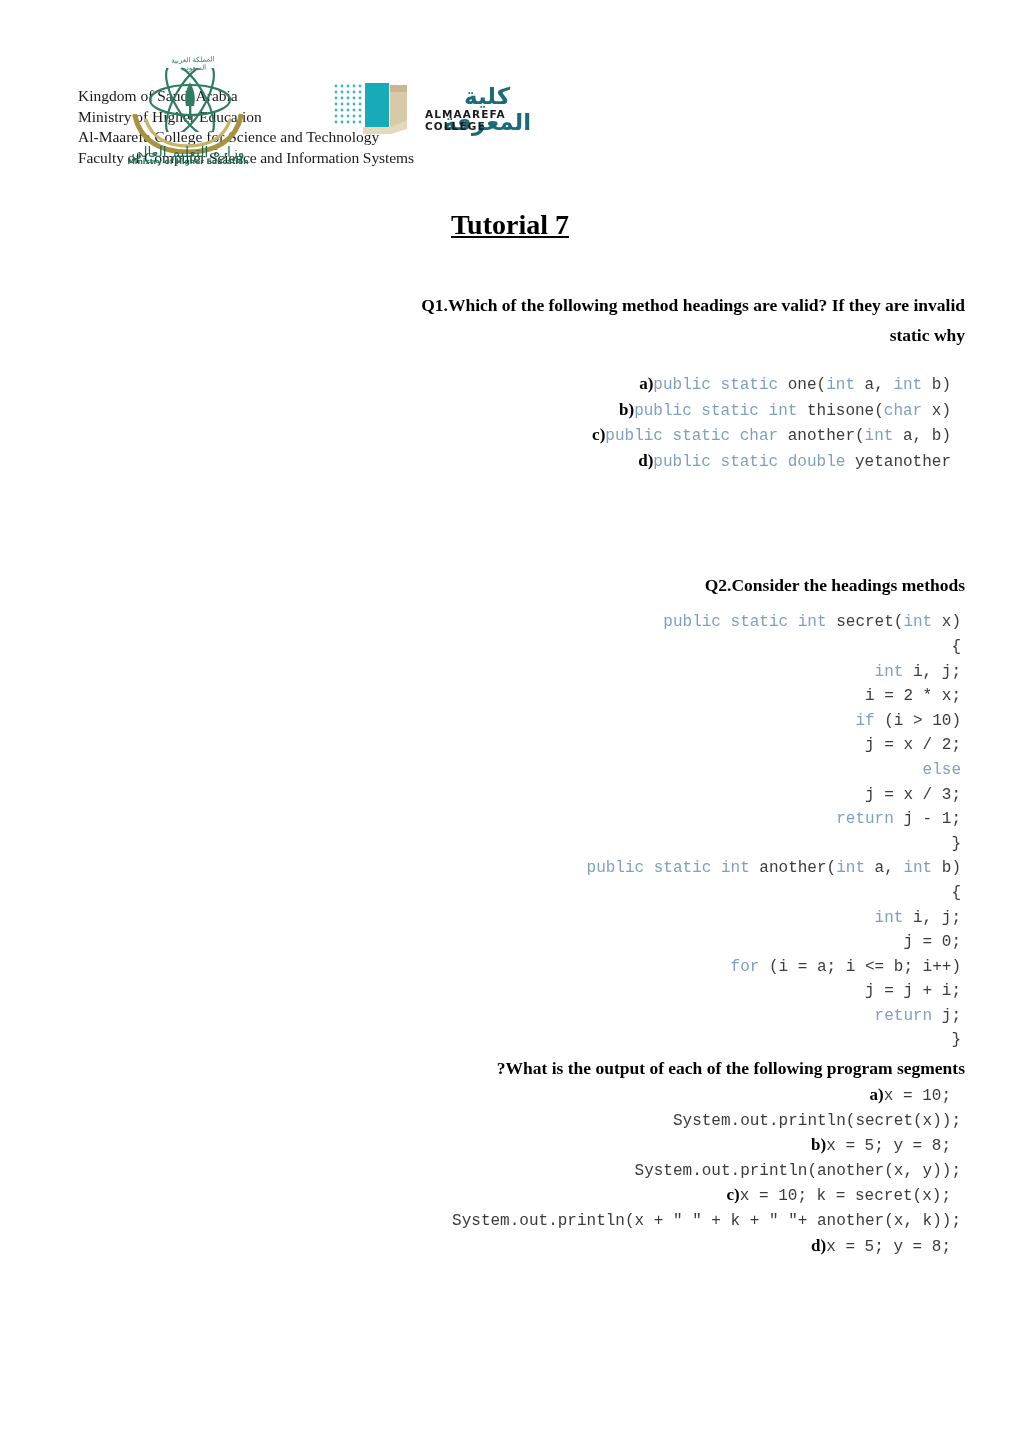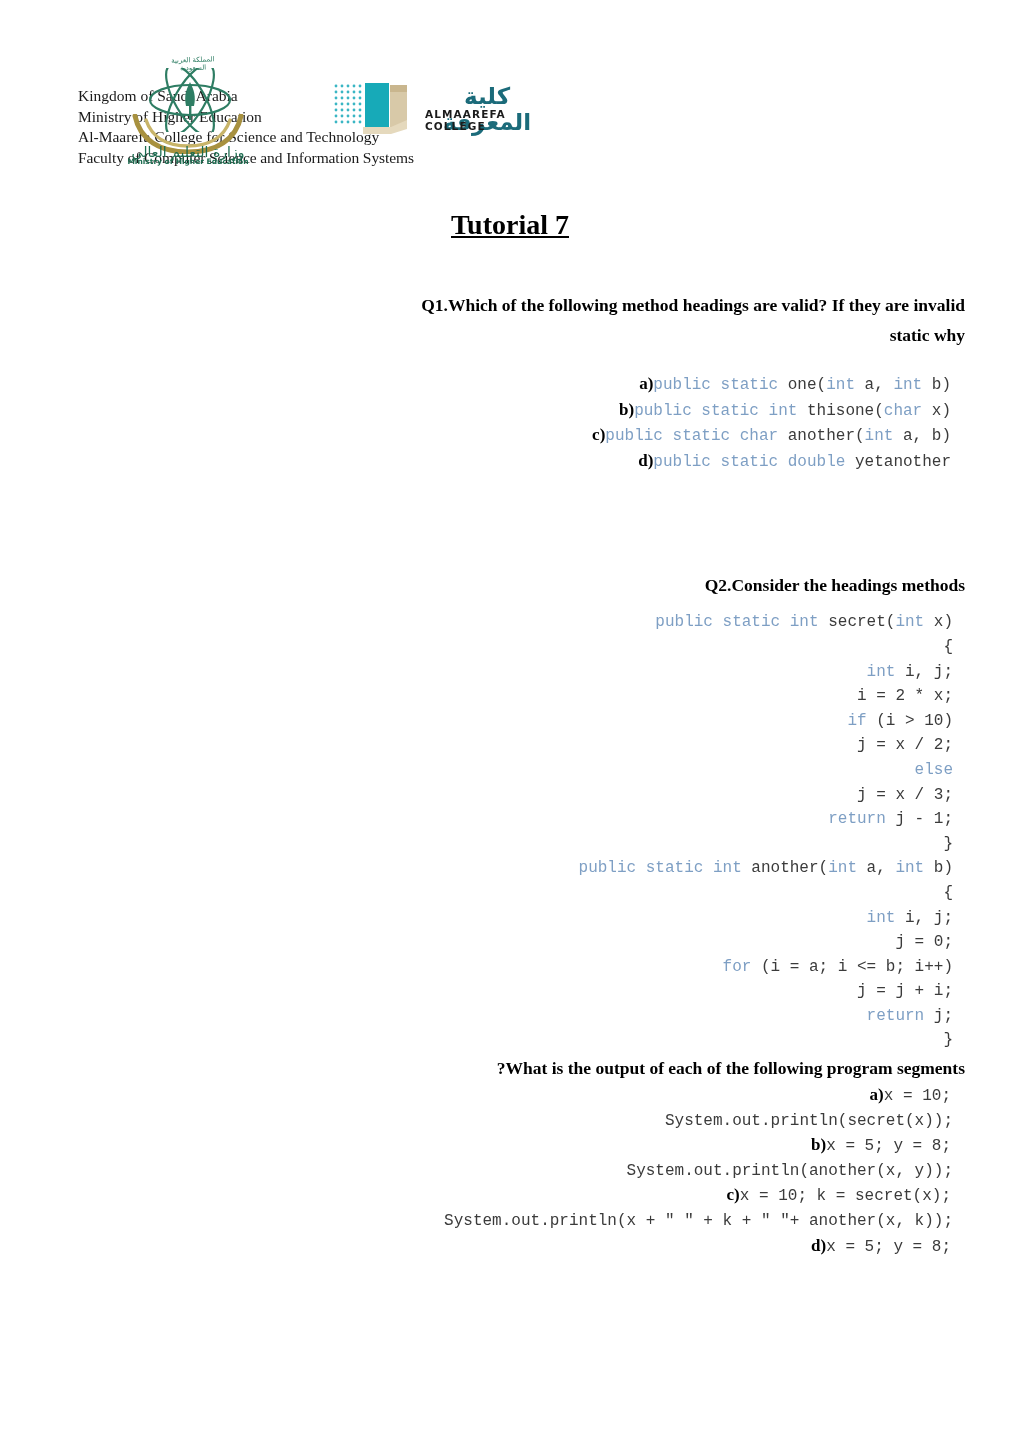--- a/index.html
+++ b/index.html
@@ -192,21 +192,21 @@
     font-size: 17px;
     font-weight: bold;
     color: #000;
   }
   .code-row {
     display: block;
     direction: rtl;
     text-align: right;
   }
   .code-row .mark { margin-right: 0; }
-  .code-row .ltr { margin-right: 12px; }
+  .code-row .ltr { margin-right: 4px; }
 
   .spacer-lg { height: 96px; }
   .spacer-md { height: 22px; }
   .spacer-sm { height: 10px; }
 </style>
 </head>
 <body>
 
 <div class="page">
 

